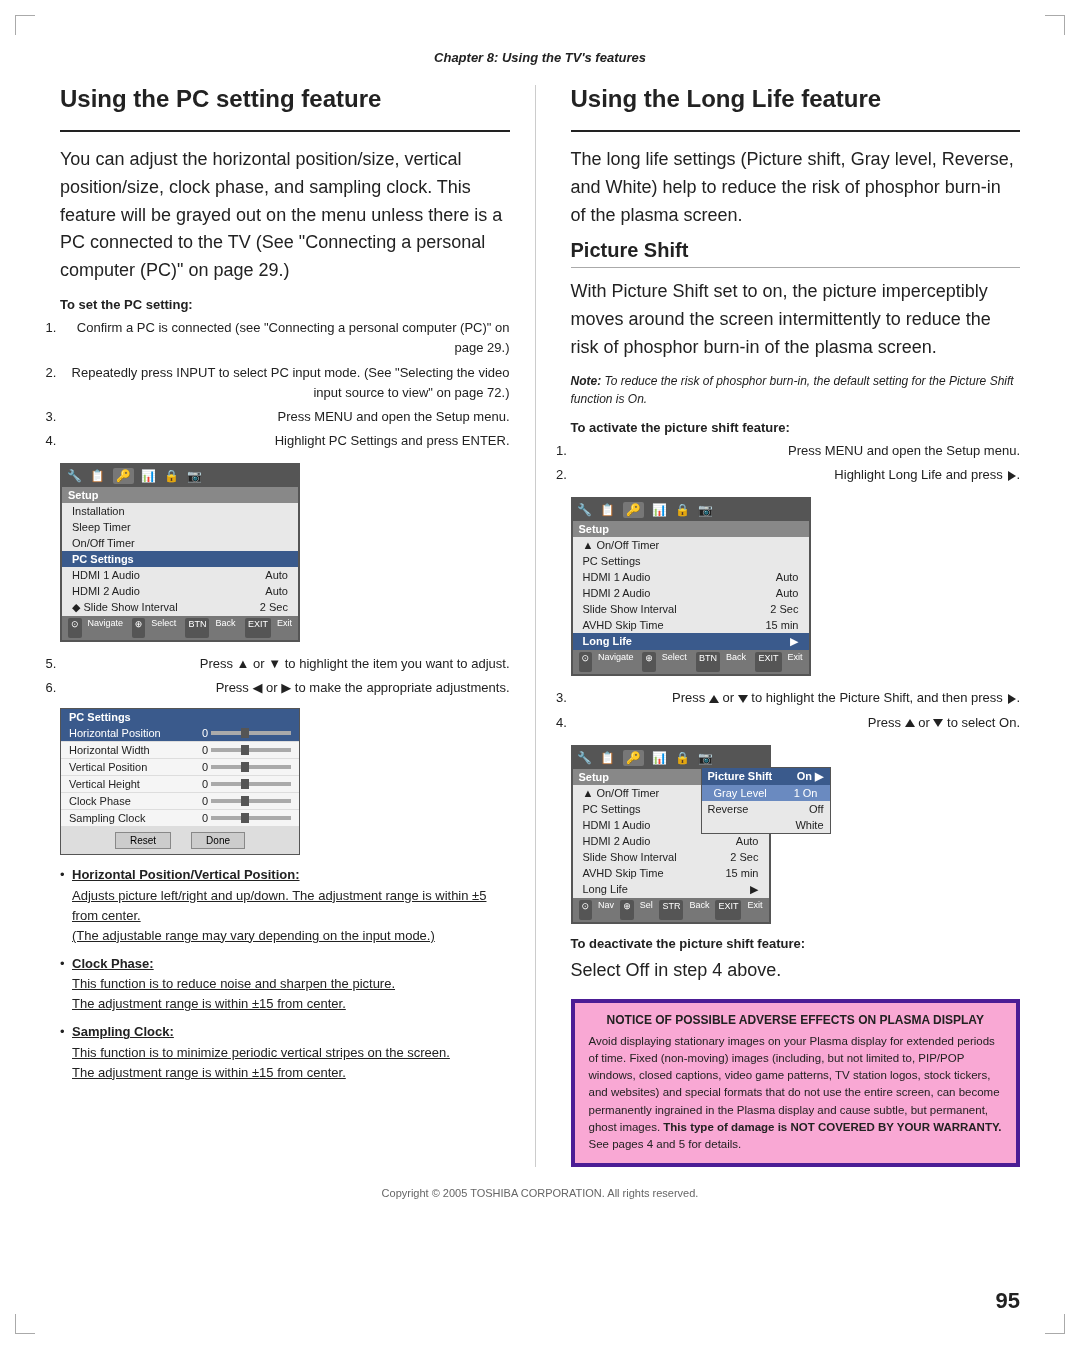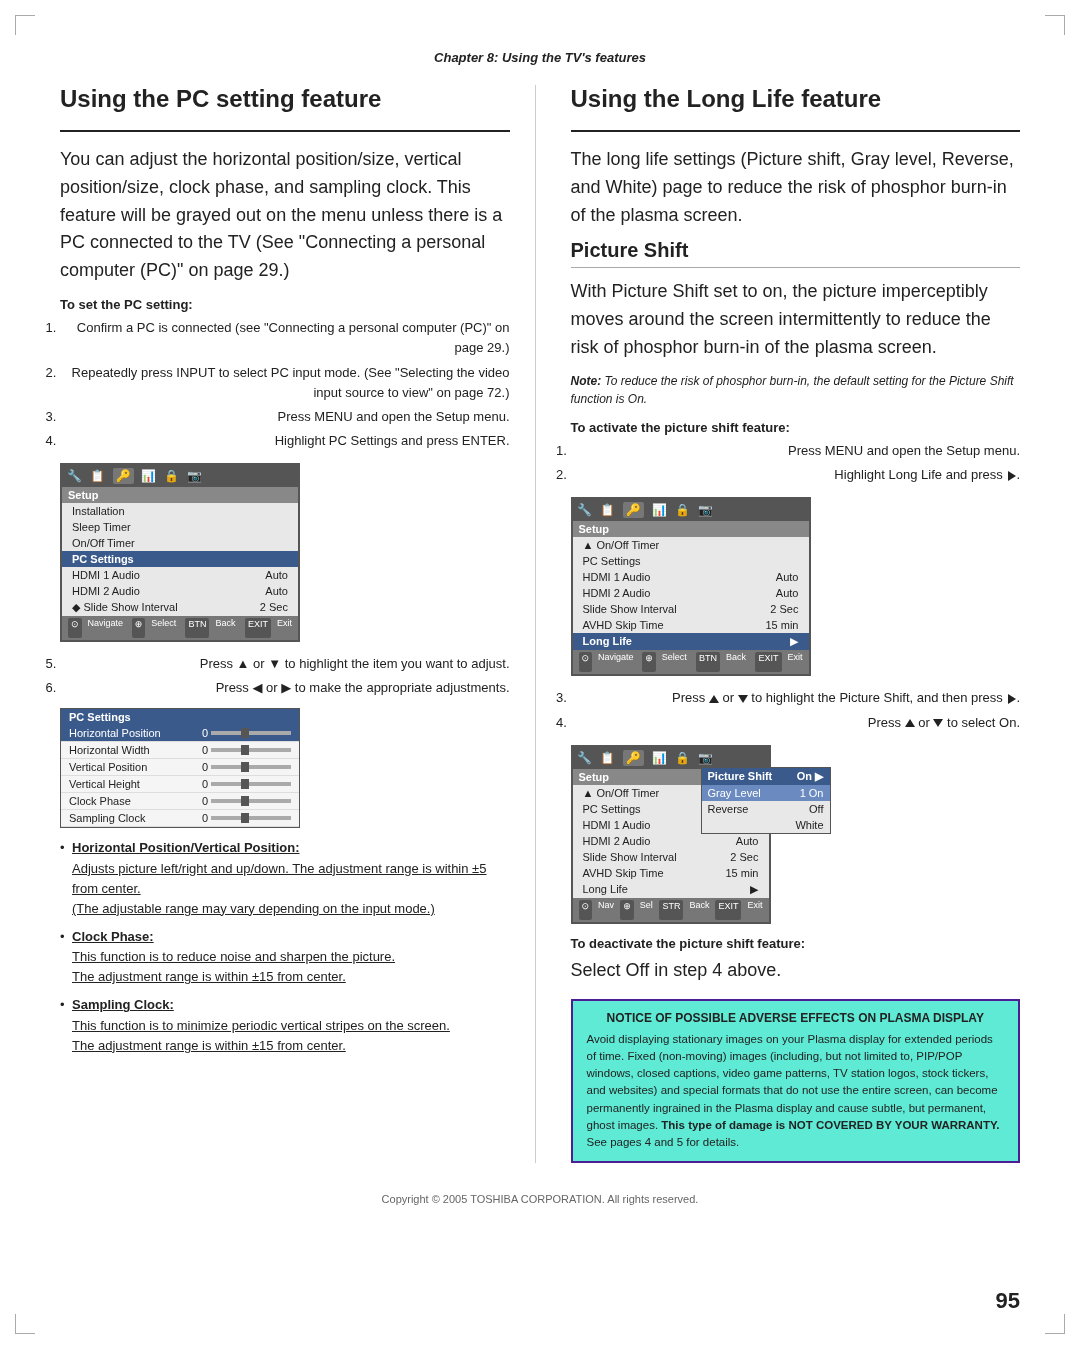--- a/index.html
+++ b/index.html
@@ -230,24 +230,24 @@
     .pc-btn {
       border: 1px solid #888;
       background: #ccc;
       padding: 2px 14px;
       font-size: 10px;
       cursor: pointer;
     }
 
     
     .notice-box {
-      border: 2px solid #4c1d95;
+      border: 4px solid #4c1d95;
       padding: 10px 14px;
       margin-top: 14px;
-      background: #5eead4;
+      background: #f9a8d4;
     }
     .notice-title {
       font-weight: bold;
       font-size: 12px;
       text-align: center;
       margin-bottom: 6px;
       text-transform: uppercase;
     }
     .notice-body {
       font-size: 11.5px;
@@ -294,21 +294,21 @@
       font-weight: bold;
       position: absolute;
       bottom: 35px;
       right: 60px;
     }
 
     .copyright-line {
       text-align: center;
       font-size: 11px;
       color: #666;
-      margin-top: 30px;
+      margin-top: 20px;
     }
 
     .triangle-right {
       display: inline-block;
       width: 0;
       height: 0;
       border-top: 5px solid transparent;
       border-bottom: 5px solid transparent;
       border-left: 8px solid #222;
       vertical-align: middle;
@@ -426,20 +426,24 @@
           <span>Vertical Height</span>
           <span class="slider-bar">0 <span class="slider-track"></span></span>
         </div>
         <div class="pc-settings-row">
           <span>Clock Phase</span>
           <span class="slider-bar">0 <span class="slider-track"></span></span>
         </div>
         <div class="pc-settings-row">
           <span>Sampling Clock</span>
           <span class="slider-bar">0 <span class="slider-track"></span></span>
+        </div>
+        <div class="pc-settings-buttons">
+          <button class="pc-btn">Reset</button>
+          <button class="pc-btn">Done</button>
         </div>
       </div>
 
       <ul class="bullet-list">
         <li>
           <span class="bullet-title">Horizontal Position/Vertical Position:</span><br>
           <span>Adjusts picture left/right and up/down. The adjustment range is within ±5 from center.</span><br>
           <span>(The adjustable range may vary depending on the input mode.)</span>
         </li>
         <li>
@@ -453,21 +457,21 @@
           <span>The adjustment range is within ±15 from center.</span>
         </li>
       </ul>
 
     </div>
 
     <div class="col-right">
 
       <h1 class="section-title">Using the Long Life feature</h1>
 
-      <p class="body-text">The long life settings (Picture shift, Gray level, Reverse, and White) page to reduce the risk of phosphor burn-in of the plasma screen.</p>
+      <p class="body-text">The long life settings (Picture shift, Gray level, Reverse, and White) help to reduce the risk of phosphor burn-in of the plasma screen.</p>
 
       <h2 class="subsection-title">Picture Shift</h2>
 
       <p class="body-text">With Picture Shift set to on, the picture imperceptibly moves around the screen intermittently to reduce the risk of phosphor burn-in of the plasma screen.</p>
 
       <p class="note-italic">
         <span class="note-bold">Note:</span>
         <span> To reduce the risk of phosphor burn-in, the default setting for the Picture Shift function is On.</span>
       </p>
 
@@ -568,21 +572,21 @@
           <div class="tv-menu-nav">
             <span>⊙</span>Nav &nbsp;<span>⊕</span>Sel &nbsp;<span>STR</span>Back &nbsp;<span>EXIT</span>Exit
           </div>
         </div>
 
         <div style="position:absolute; top:22px; left:130px; width:130px; background:#e8e8e8; border:1px solid #555; font-size:11px; z-index:10;">
           <div style="background:#3a5a8c; color:#fff; display:flex; justify-content:space-between; padding:2px 6px; font-weight:bold;">
             <span>Picture Shift</span>
             <span>On ▶</span>
           </div>
-          <div style="display:flex; justify-content:space-between; padding:2px 6px; background:#6a8ac0; color:#fff;">
+          <div style="display:flex; justify-content:space-between; padding:2px 12px; background:#6a8ac0; color:#fff;">
             <span>Gray Level</span>
             <span>1 On</span>
           </div>
           <div style="display:flex; justify-content:space-between; padding:2px 6px;">
             <span>Reverse</span>
             <span>Off</span>
           </div>
           <div style="display:flex; justify-content:flex-end; padding:2px 6px;">
             <span>White</span>
           </div>

